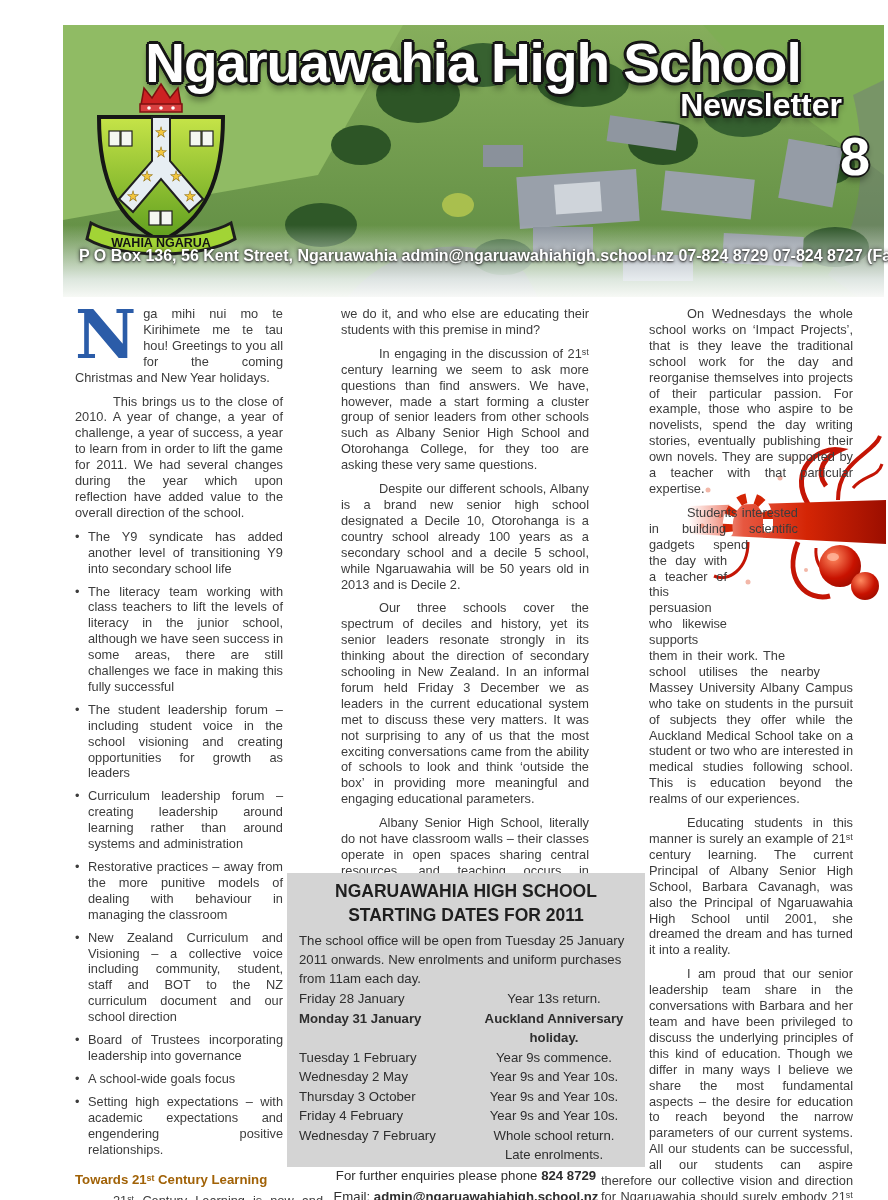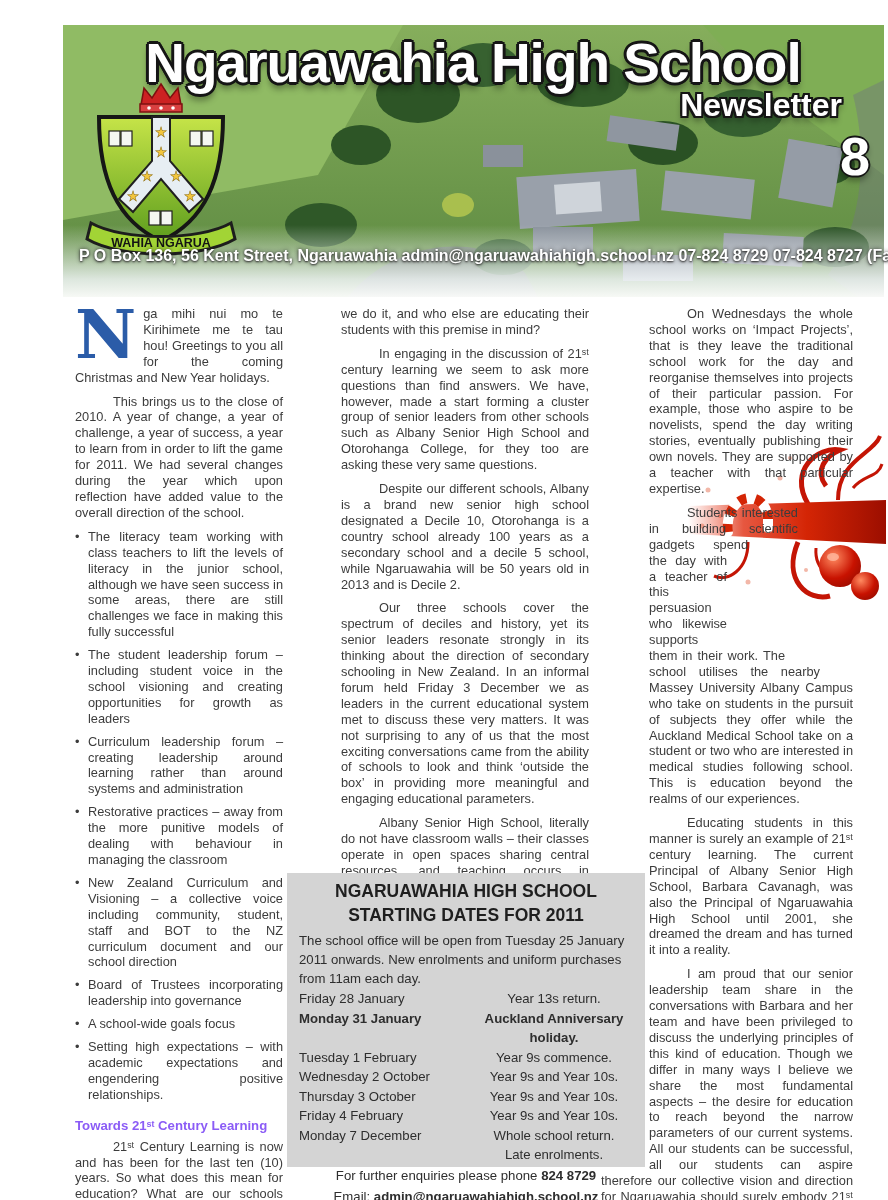--- a/index.html
+++ b/index.html
@@ -51,21 +51,21 @@
   .col p { margin:0 0 8px 0; text-indent:38px; }
   .col p.noindent { text-indent:0; }
   .dropcap {
     float:left; font-family:"DejaVu Serif","Liberation Serif",serif; font-weight:bold;
     color:#2b5ca8; font-size:67px; line-height:52px; margin:3px 7px 0 0;
   }
   ul.bullets { list-style:none; margin:2px 0 0 0; padding:0; }
   ul.bullets li { position:relative; padding-left:13px; margin:0 0 7px 0; }
   ul.bullets li::before { content:"\2022"; position:absolute; left:0; top:0; }
   .section-heading {
-    font-size:13.2px; font-weight:bold; color:#8b5cf6;
+    font-size:13.2px; font-weight:bold; color:#a16207;
     margin:15px 0 5px 0; text-align:left;
   }
 
   
   .box-spacer-r { float:right; width:40px; height:330px; margin-top:556px; }
   .box-spacer-l { float:left;  width:48px; height:300px; margin-top:556px; }
   .swirl-sp { float:right; clear:right; height:16px; }
 
   
   .dates-box {
@@ -220,20 +220,21 @@
     <circle cx="177" cy="156" r="14" fill="url(#baubG)"></circle>
     <ellipse cx="145" cy="127" rx="6" ry="4" fill="#ffb9a0" opacity="0.8"></ellipse>
   </g>
 </svg>
 
 <div class="col col1">
   <div class="box-spacer-r"></div>
   <p class="noindent"><span class="dropcap">N</span><span>ga mihi nui mo te Kirihimete me te tau hou! Greetings to you all for the coming Christmas and New Year holidays.</span></p>
   <p>This brings us to the close of 2010. A year of change, a year of challenge, a year of success, a year to learn from in order to lift the game for 2011. We had several changes during the year which upon reflection have added value to the overall direction of the school.</p>
   <ul class="bullets">
+    <li>The Y9 syndicate has added another level of transitioning Y9 into secondary school life</li>
     <li>The literacy team working with class teachers to lift the levels of literacy in the junior school, although we have seen success in some areas, there are still challenges we face in making this fully successful</li>
     <li>The student leadership forum – including student voice in the school visioning and creating opportunities for growth as leaders</li>
     <li>Curriculum leadership forum – creating leadership around learning rather than around systems and administration</li>
     <li>Restorative practices – away from the more punitive models of dealing with behaviour in managing the classroom</li>
     <li>New Zealand Curriculum and Visioning – a collective voice including community, student, staff and BOT to the NZ curriculum document and our school direction</li>
     <li>Board of Trustees incorporating leadership into governance</li>
     <li>A school-wide goals focus</li>
     <li>Setting high expectations – with academic expectations and engendering positive relationships.</li>
   </ul>
   <div class="section-heading">Towards 21ˢᵗ Century Learning</div>
@@ -279,33 +280,33 @@
     </div>
     <div class="db-row bold">
       <span class="db-date">Monday 31 January</span>
       <span class="db-event">Auckland Anniversary holiday.</span>
     </div>
     <div class="db-row">
       <span class="db-date">Tuesday 1 February</span>
       <span class="db-event">Year 9s commence.</span>
     </div>
     <div class="db-row">
-      <span class="db-date">Wednesday 2 October</span>
+      <span class="db-date">Wednesday 2 May</span>
       <span class="db-event">Year 9s and Year 10s.</span>
     </div>
     <div class="db-row">
       <span class="db-date">Thursday 3 October</span>
       <span class="db-event">Year 9s and Year 10s.</span>
     </div>
     <div class="db-row">
       <span class="db-date">Friday 4 February</span>
       <span class="db-event">Year 9s and Year 10s.</span>
     </div>
     <div class="db-row">
-      <span class="db-date">Monday 7 December</span>
+      <span class="db-date">Wednesday 7 February</span>
       <span class="db-event">Whole school return.</span>
     </div>
     <div class="db-row">
       <span class="db-date"></span>
       <span class="db-event">Late enrolments.</span>
     </div>
   </div>
   <div class="db-footer"><span>For further enquiries please phone </span><b>824 8729</b></div>
   <div class="db-footer"><span>Email:  </span><b>admin@ngaruawahiahigh.school.nz</b></div>
 </div>

